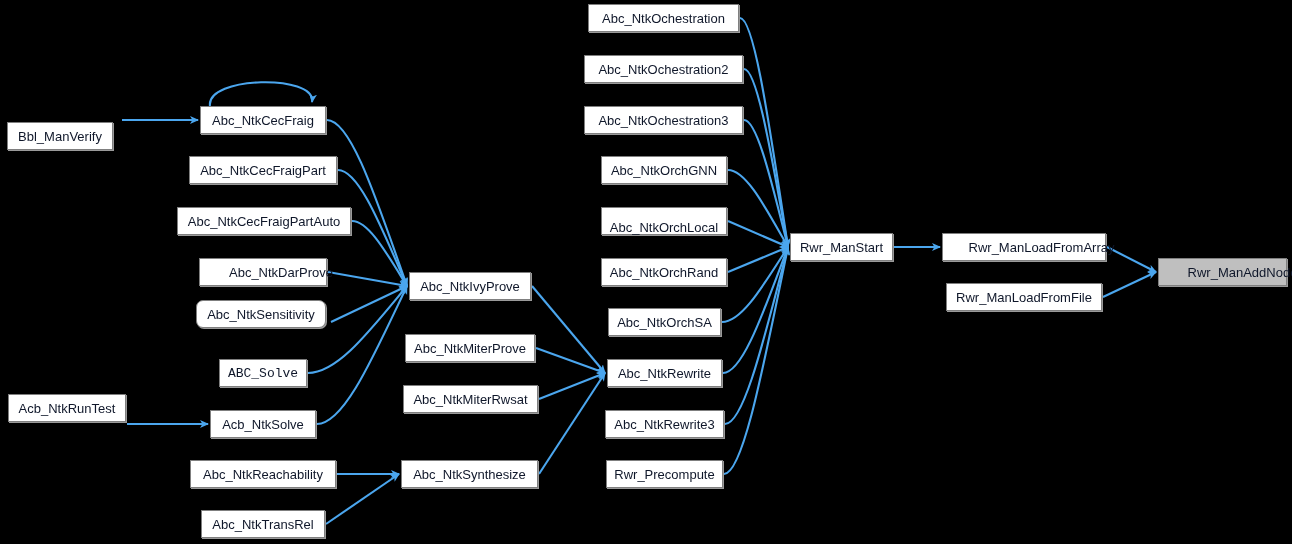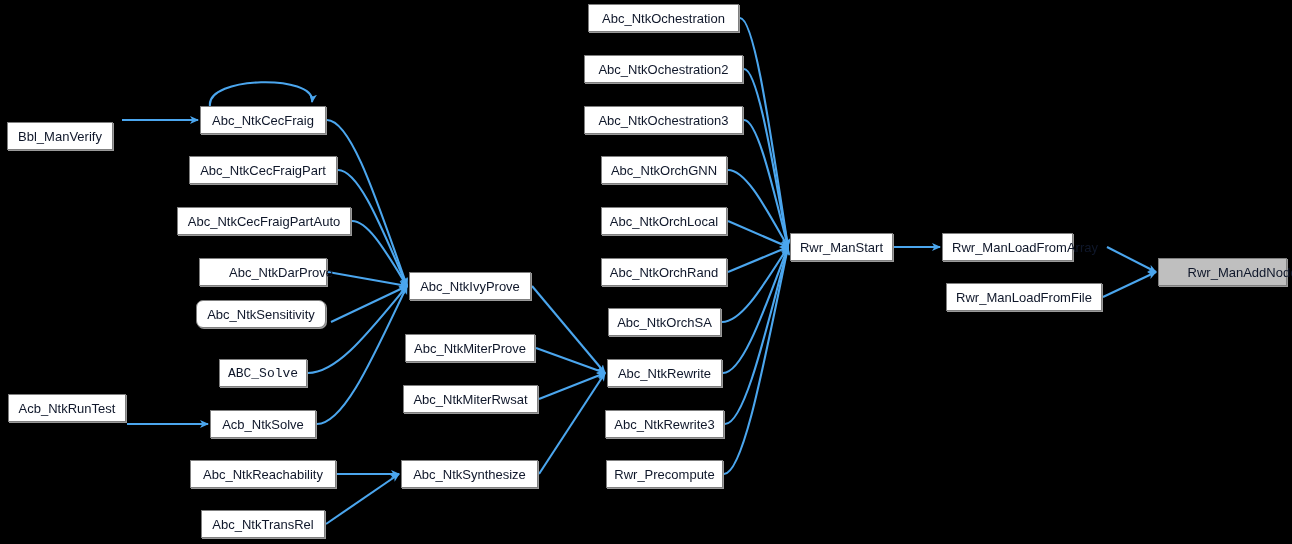--- a/index.html
+++ b/index.html
@@ -106,42 +106,42 @@
       </div>
       <div class="node" style="left: 584px; top: 55px; width: 159px; height: 28px;">
         <span>Abc_NtkOchestration2</span>
       </div>
       <div class="node" style="left: 584px; top: 106px; width: 159px; height: 28px;">
         <span>Abc_NtkOchestration3</span>
       </div>
       <div class="node" style="left: 601px; top: 156px; width: 126px; height: 28px;">
         <span>Abc_NtkOrchGNN</span>
       </div>
-      <div class="node" style="left: 601px; top: 207px; width: 126px; height: 28px;">
+      <div class="node" style="left: 601px; top: 207px; width: 126px; height: 28px; align-items: flex-end;">
         <span>Abc_NtkOrchLocal</span>
       </div>
       <div class="node" style="left: 601px; top: 258px; width: 126px; height: 28px;">
         <span>Abc_NtkOrchRand</span>
       </div>
       <div class="node" style="left: 608px; top: 308px; width: 113px; height: 28px;">
         <span>Abc_NtkOrchSA</span>
       </div>
       <div class="node" style="left: 607px; top: 359px; width: 115px; height: 28px;">
         <span>Abc_NtkRewrite</span>
       </div>
       <div class="node" style="left: 605px; top: 410px; width: 119px; height: 28px;">
         <span>Abc_NtkRewrite3</span>
       </div>
       <div class="node" style="left: 606px; top: 460px; width: 117px; height: 28px;">
         <span>Rwr_Precompute</span>
       </div>
       <div class="node" style="left: 790px; top: 233px; width: 103px; height: 28px;">
         <span>Rwr_ManStart</span>
       </div>
-      <div class="node" style="left: 942px; top: 233px; width: 131px; height: 28px; padding-left: 35px;">
+      <div class="node" style="left: 942px; top: 233px; width: 164px; height: 28px; padding-left: 35px;">
         <span>Rwr_ManLoadFromArray</span>
       </div>
       <div class="node" style="left: 946px; top: 283px; width: 156px; height: 28px;">
         <span>Rwr_ManLoadFromFile</span>
       </div>
       <div class="node highlight" style="left: 1158px; top: 258px; width: 129px; height: 28px;">
         <span>Rwr_ManAddNode</span>
       </div>
     </div>
 </div>

